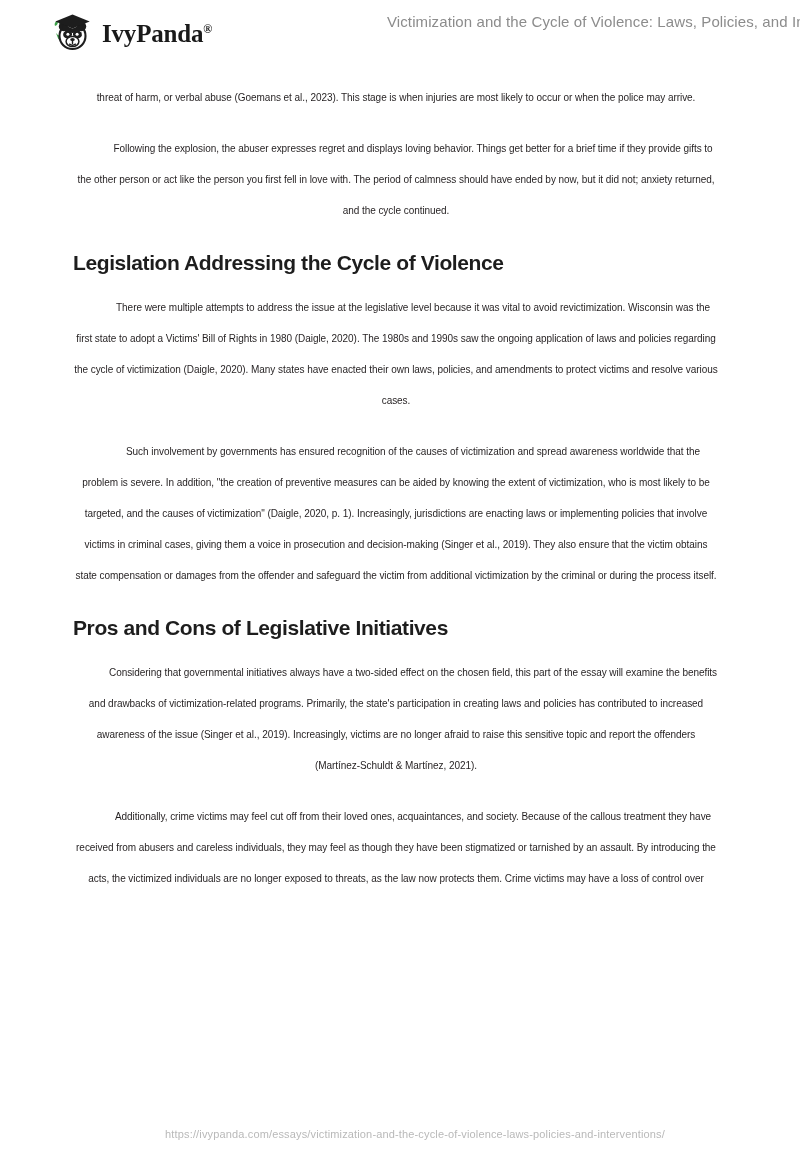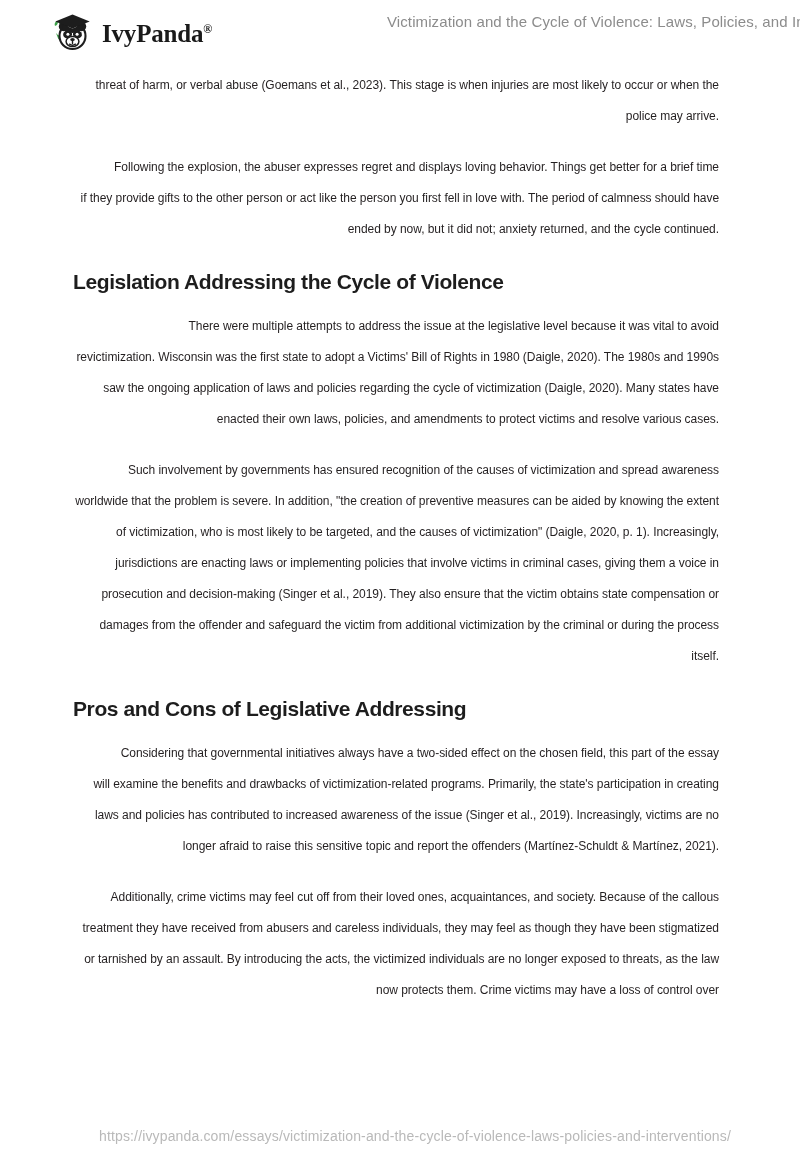--- a/index.html
+++ b/index.html
@@ -71,25 +71,25 @@
   }
 
   
   .doc {
     position: absolute;
     left: 73px;
     top: 70px;
     width: 646px;
   }
   .doc p {
-    margin: 0 0 20px 0;
-    font-size: 12px;
+    margin: 12px 0 20px 0;
+    font-size: 10px;
     line-height: 31px;
     color: #231f20;
-    text-align: right;
+    text-align: center;
     letter-spacing: -0.05px;
   }
   .doc p.indent {
     text-indent: 34px;
   }
   .doc h2 {
     margin: 8px 0 12px 0;
     font-size: 21px;
     line-height: 34px;
     font-weight: bold;
@@ -98,21 +98,21 @@
   }
   .sec-gap-top { margin-top: 12px; }
 
   
   .page-footer {
     position: absolute;
     left: 0;
     top: 1128px;
     width: 800px;
     text-align: center;
-    font-size: 14px;
+    font-size: 11px;
     color: #b9b9b9;
     letter-spacing: 0.15px;
   }
   .footer-url {
     display: inline-block;
     padding-left: 30px;
   }
 </style>
 </head>
 <body>
@@ -151,20 +151,20 @@
 
   <div class="header-title">Victimization and the Cycle of Violence: Laws, Policies, and Interventions</div>
 </div>
 
 <div class="doc">
   <p class="">threat of harm, or verbal abuse (Goemans et al., 2023). This stage is when injuries are most likely to occur or when the police may arrive.</p>
   <p class="indent">Following the explosion, the abuser expresses regret and displays loving behavior. Things get better for a brief time if they provide gifts to the other person or act like the person you first fell in love with. The period of calmness should have ended by now, but it did not; anxiety returned, and the cycle continued.</p>
   <h2 class="sec-gap-top">Legislation Addressing the Cycle of Violence</h2>
   <p class="indent">There were multiple attempts to address the issue at the legislative level because it was vital to avoid revictimization. Wisconsin was the first state to adopt a Victims' Bill of Rights in 1980 (Daigle, 2020). The 1980s and 1990s saw the ongoing application of laws and policies regarding the cycle of victimization (Daigle, 2020). Many states have enacted their own laws, policies, and amendments to protect victims and resolve various cases.</p>
   <p class="indent">Such involvement by governments has ensured recognition of the causes of victimization and spread awareness worldwide that the problem is severe. In addition, "the creation of preventive measures can be aided by knowing the extent of victimization, who is most likely to be targeted, and the causes of victimization" (Daigle, 2020, p. 1). Increasingly, jurisdictions are enacting laws or implementing policies that involve victims in criminal cases, giving them a voice in prosecution and decision-making (Singer et al., 2019). They also ensure that the victim obtains state compensation or damages from the offender and safeguard the victim from additional victimization by the criminal or during the process itself.</p>
-  <h2 class="sec-gap-top">Pros and Cons of Legislative Addressing</h2>
+  <h2 class="sec-gap-top">Pros and Cons of Legislative Initiatives</h2>
   <p class="indent">Considering that governmental initiatives always have a two-sided effect on the chosen field, this part of the essay will examine the benefits and drawbacks of victimization-related programs. Primarily, the state's participation in creating laws and policies has contributed to increased awareness of the issue (Singer et al., 2019). Increasingly, victims are no longer afraid to raise this sensitive topic and report the offenders (Martínez-Schuldt &amp; Martínez, 2021).</p>
   <p class="indent">Additionally, crime victims may feel cut off from their loved ones, acquaintances, and society. Because of the callous treatment they have received from abusers and careless individuals, they may feel as though they have been stigmatized or tarnished by an assault. By introducing the acts, the victimized individuals are no longer exposed to threats, as the law now protects them. Crime victims may have a loss of control over</p>
 </div>
 
 <div class="page-footer">
   <span class="footer-url">https://ivypanda.com/essays/victimization-and-the-cycle-of-violence-laws-policies-and-interventions/</span>
 </div>
 
 </body></html>

